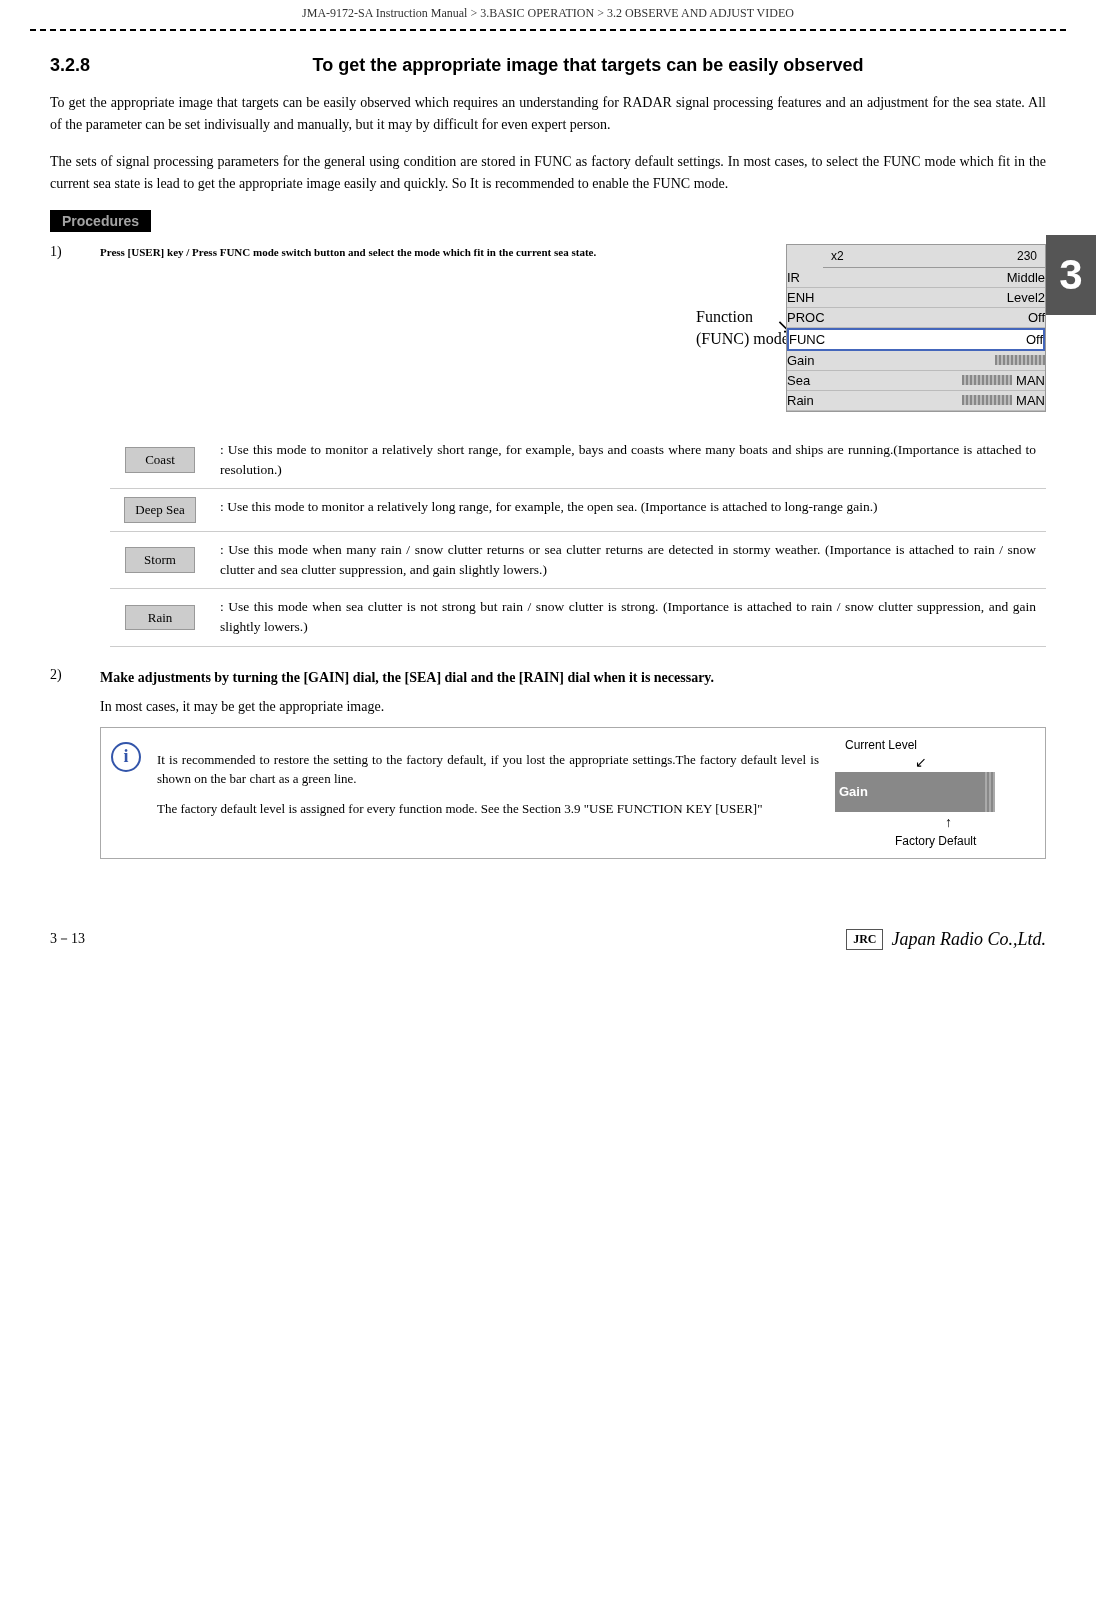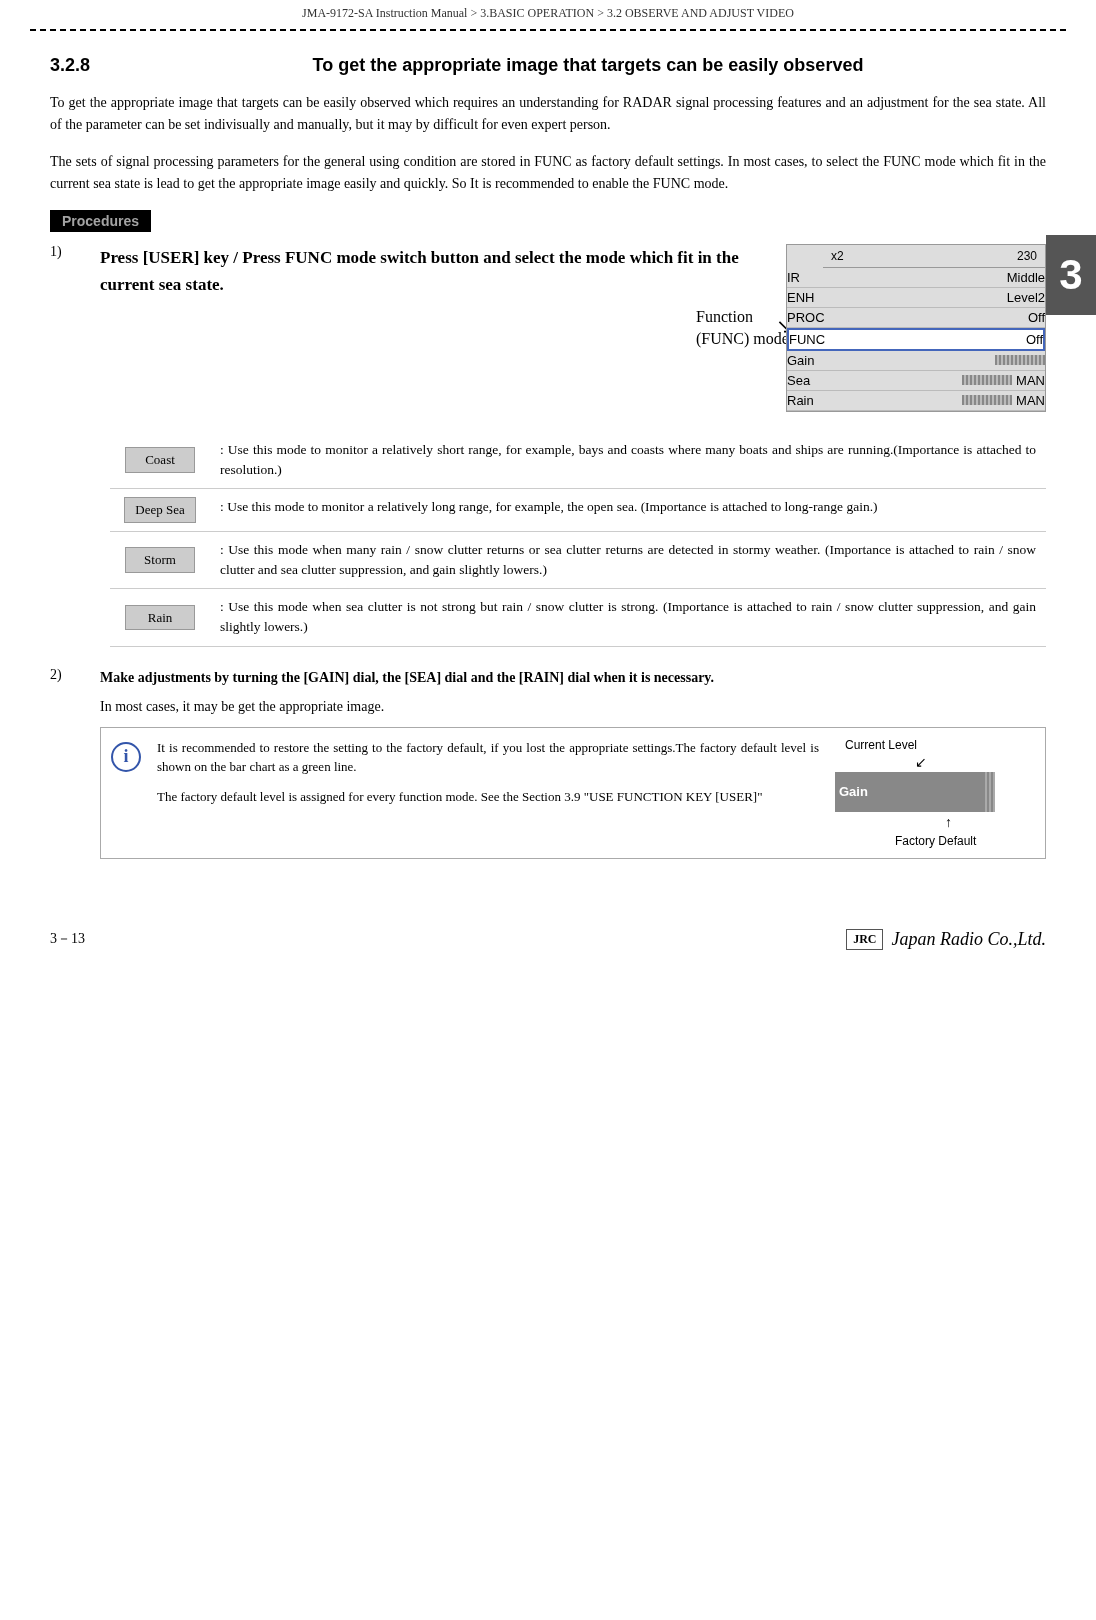--- a/index.html
+++ b/index.html
@@ -111,21 +111,21 @@
     .step-main-row {
       display: flex;
       gap: 20px;
       align-items: flex-start;
     }
     .step-text-block {
       flex: 1;
     }
     .step-bold {
       font-weight: bold;
-      font-size: 17px;
+      font-size: 11px;
       line-height: 1.6;
       margin-bottom: 10px;
     }
     .step-note {
       font-size: 12px;
       line-height: 1.5;
     }
 
     
     .func-diagram {
@@ -254,20 +254,21 @@
       font-weight: bold;
       font-family: serif;
       flex-shrink: 0;
       margin-top: 4px;
     }
     .info-text {
       flex: 1;
       font-size: 13px;
       line-height: 1.5;
       text-align: justify;
+      margin-top: 12px;
     }
     .info-diagram {
       width: 200px;
       flex-shrink: 0;
       font-size: 12px;
       font-family: sans-serif;
     }
     .gain-bar-container {
       background: #888;
       height: 40px;

